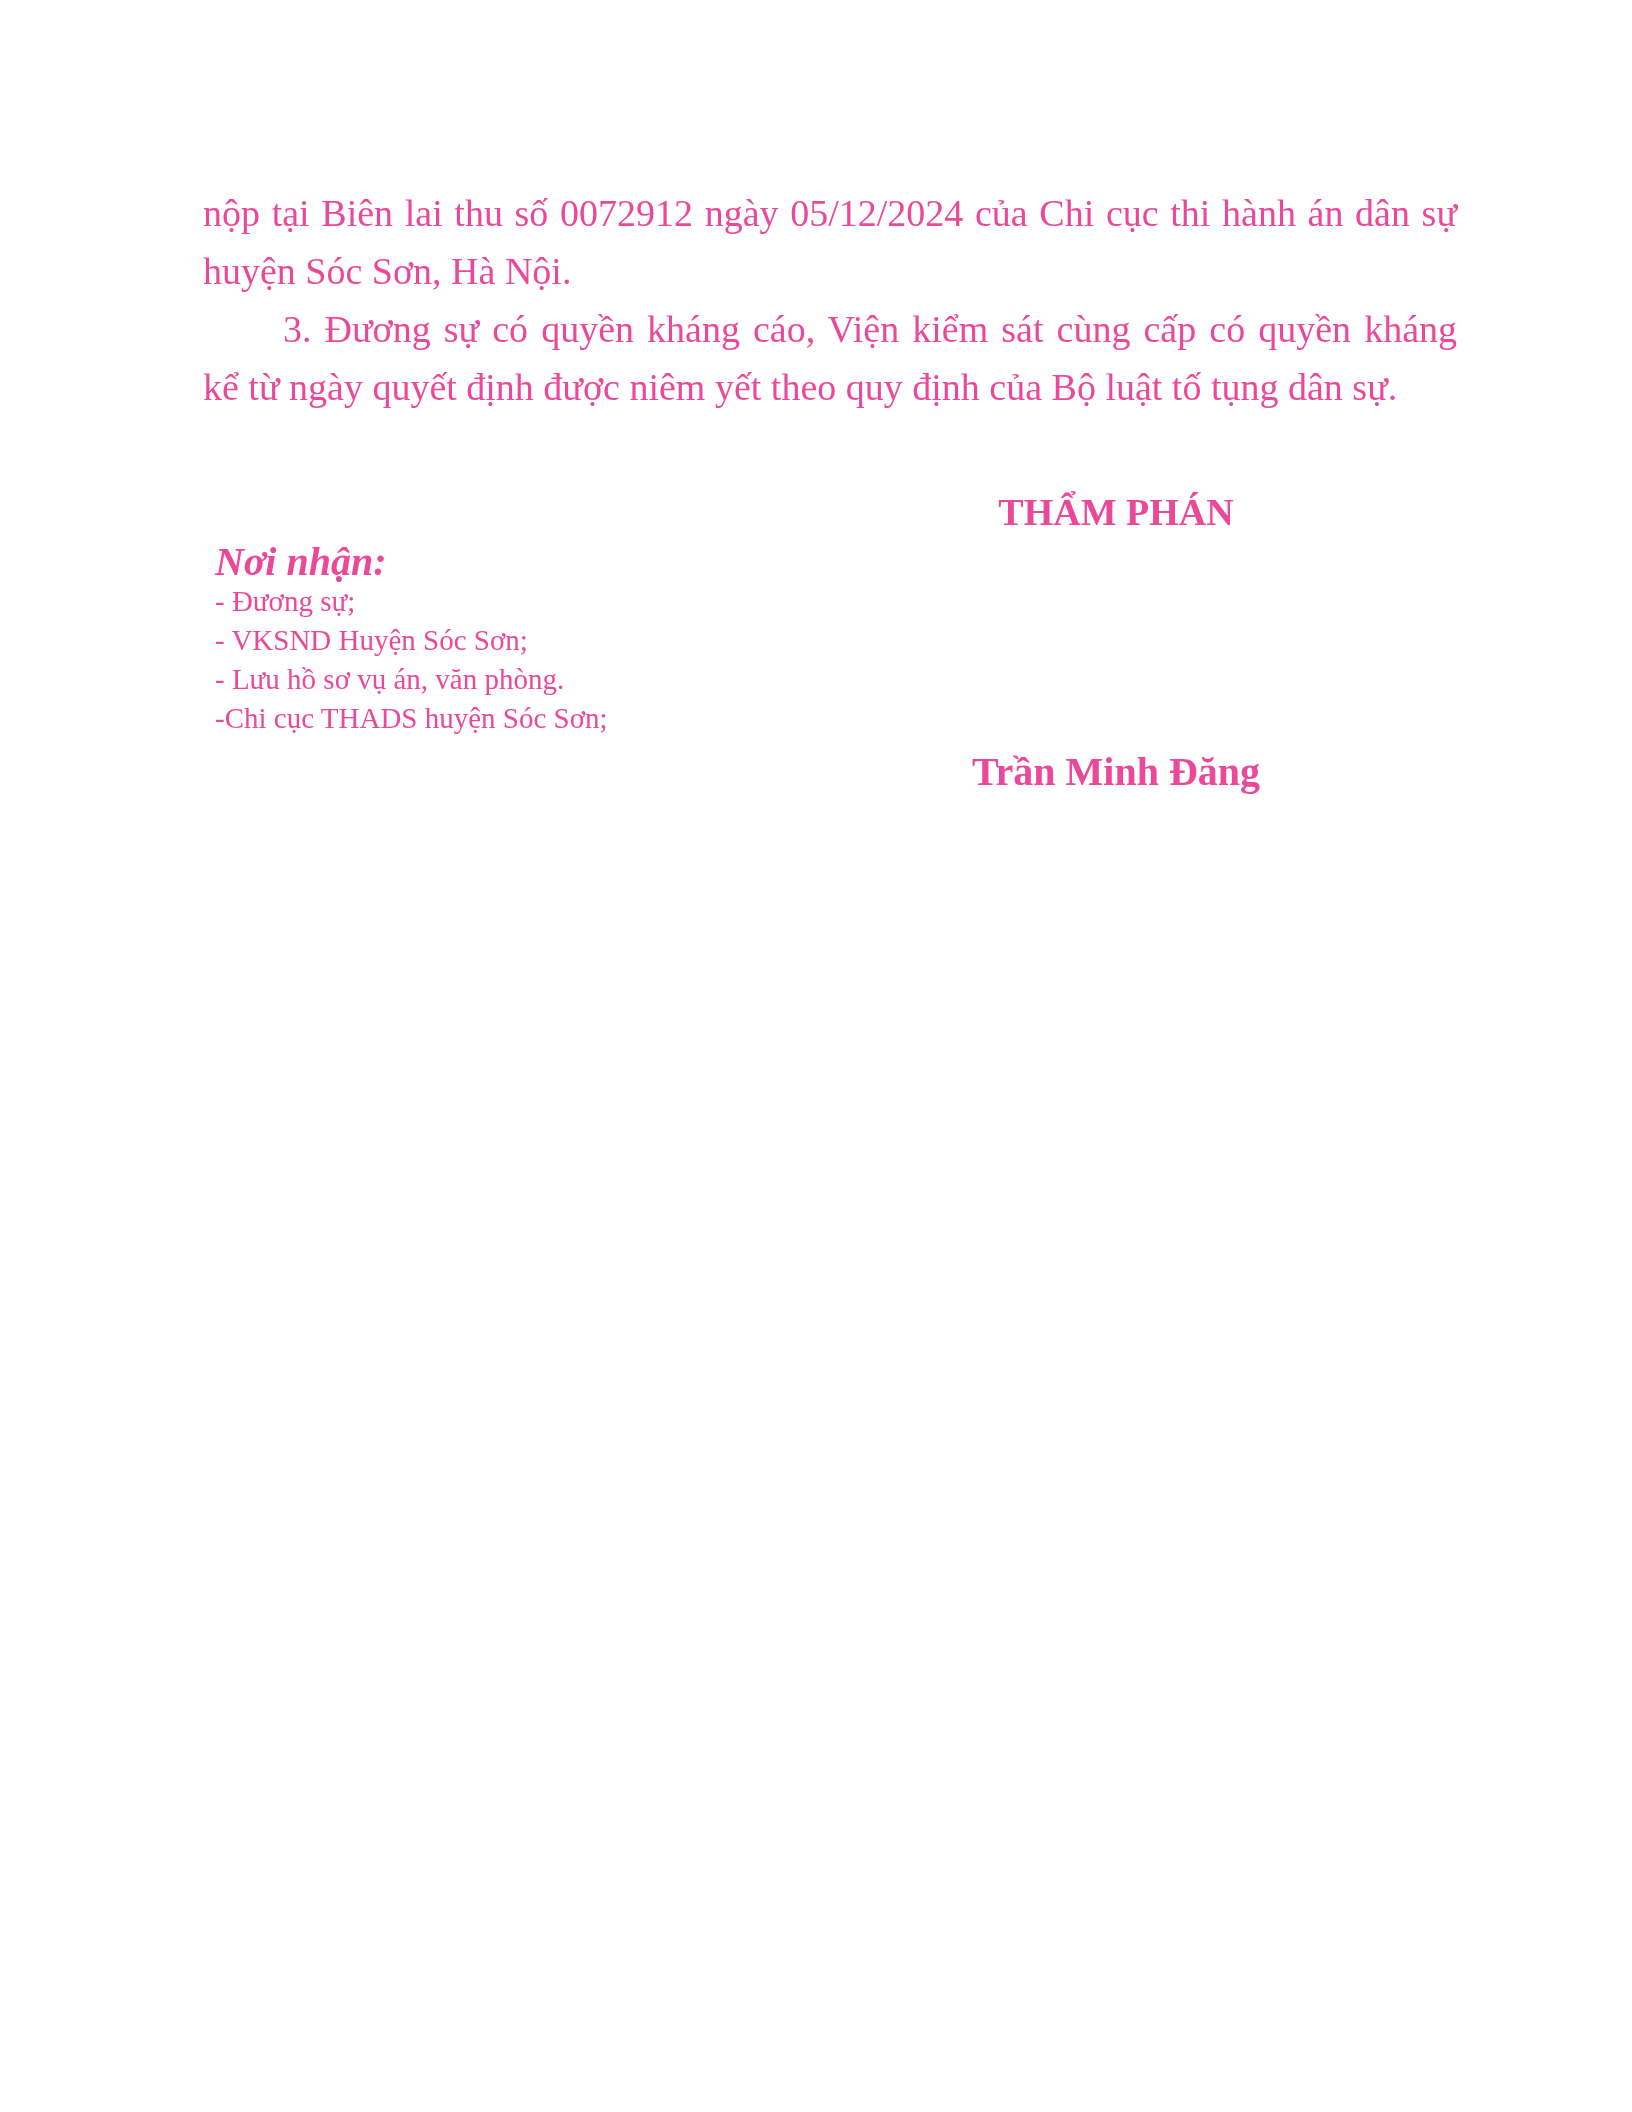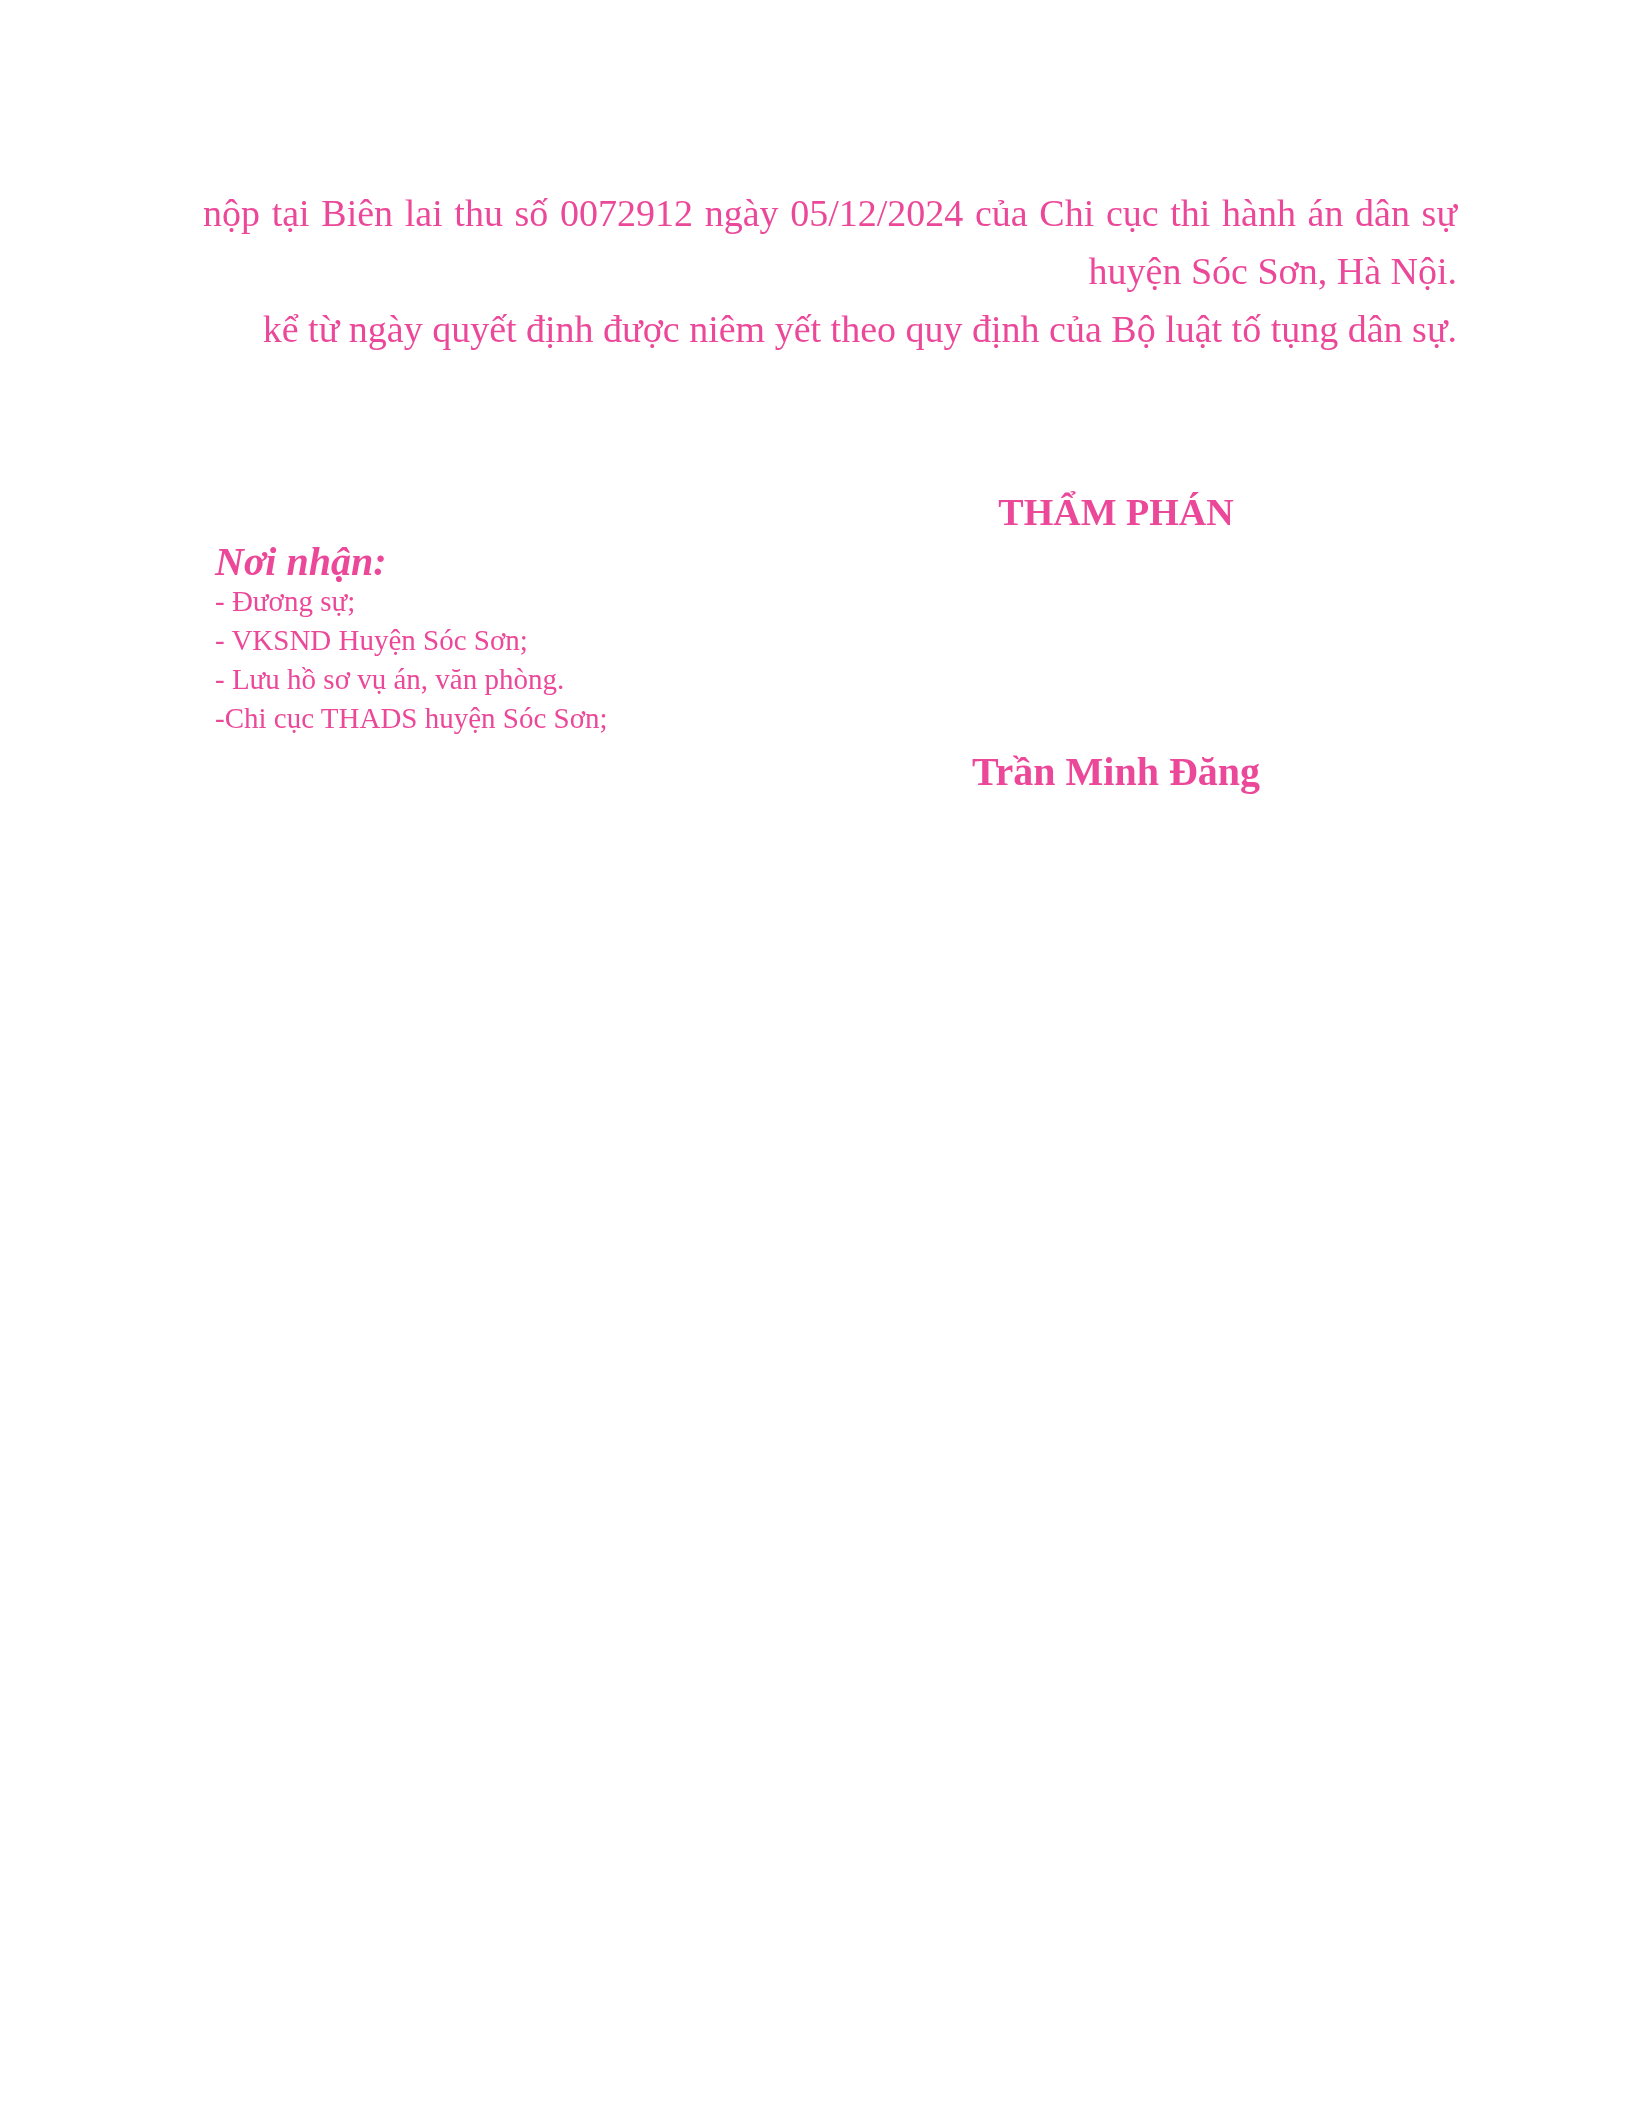--- a/index.html
+++ b/index.html
@@ -19,21 +19,21 @@
   }
   .body-text {
     position: absolute;
     left: 188px;
     top: 184px;
     width: 1254px;
     font-size: 38px;
   }
   .line {
     line-height: 58px;
-    text-align: right;
+    text-align: left;
     white-space: normal;
   }
   .just {
     text-align: justify;
     text-align-last: justify;
   }
   .indent {
     text-indent: 80px;
   }
   .recipients {
@@ -71,20 +71,21 @@
   }
 </style>
 </head>
 <body>
 
 <div class="page">
 
   <div class="body-text">
     <div class="line just">nộp tại Biên lai thu số 0072912 ngày 05/12/2024 của Chi cục thi hành án dân sự</div>
     <div class="line">huyện Sóc Sơn, Hà Nội.</div>
+    <div class="line just indent">3. Đương sự có quyền kháng cáo, Viện kiểm sát cùng cấp có quyền kháng</div>
     <div class="line">kể từ ngày quyết định được niêm yết theo quy định của Bộ luật tố tụng dân sự.</div>
   </div>
 
   <div class="recipients">
     <div class="recipients-label">Nơi nhận:</div>
     <div class="recipient-item">- Đương sự;</div>
     <div class="recipient-item">- VKSND Huyện Sóc Sơn;</div>
     <div class="recipient-item">- Lưu hồ sơ vụ án, văn phòng.</div>
     <div class="recipient-item">-Chi cục THADS huyện Sóc Sơn;</div>
   </div>

